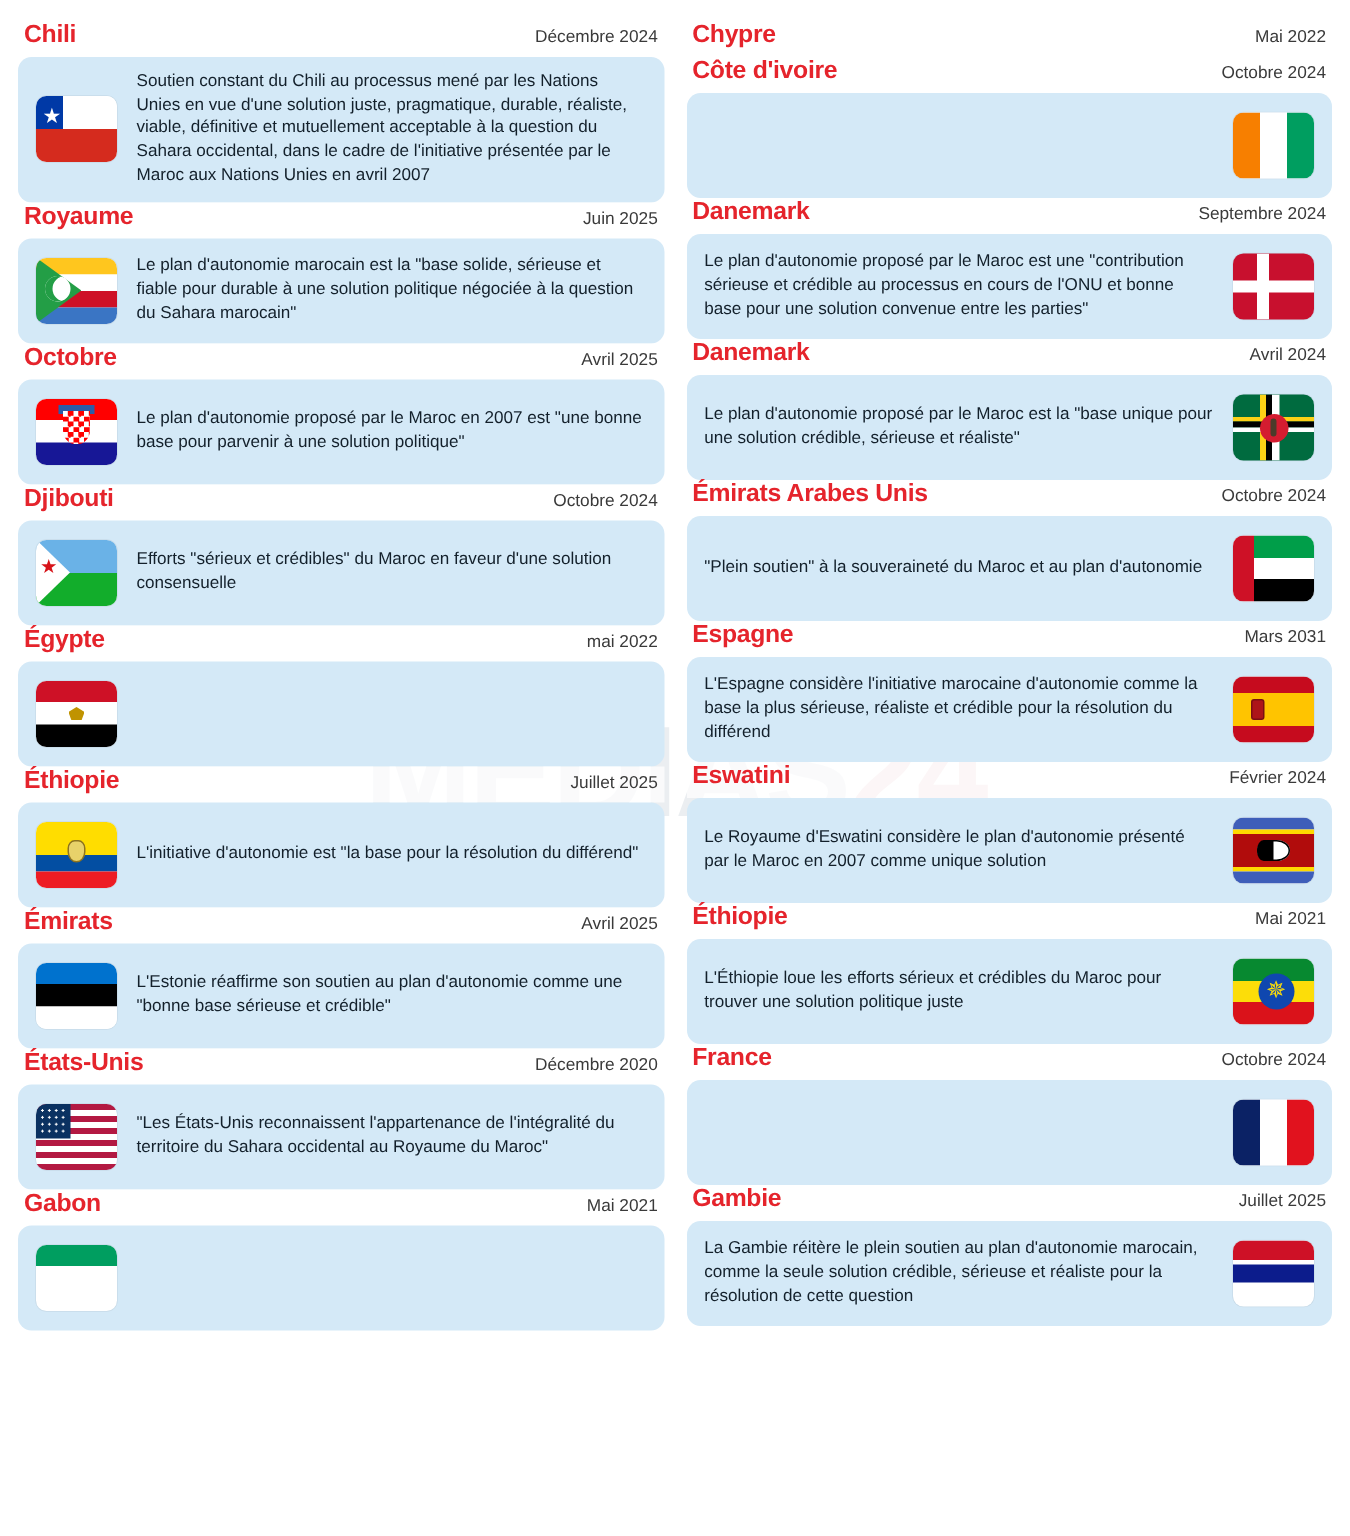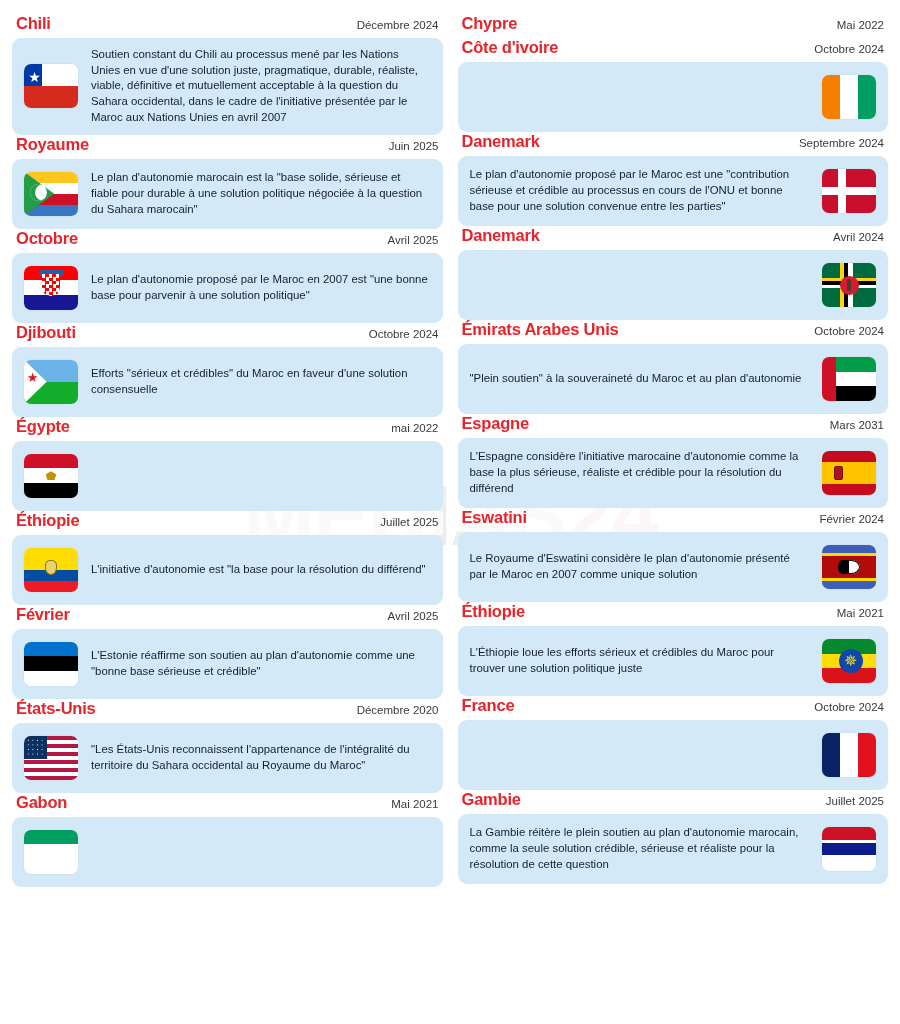--- a/index.html
+++ b/index.html
@@ -359,21 +359,21 @@
               <span class="y"></span>
               <span class="b"></span>
               <span class="r"></span>
               <span class="em"></span>
             </span>
             <p class="quote">L'initiative d'autonomie est "la base pour la résolution du différend"</p>
           </div>
         </div>
         <div class="entry">
           <div class="entry-head">
-            <span class="country">Février</span>
+            <span class="country">Émirats</span>
             <span class="date">Avril 2025</span>
           </div>
           <div class="card">
             <span class="flag fl-ee">
               <span class="b"></span>
               <span class="k"></span>
               <span class="w"></span>
             </span>
             <p class="quote">L'Estonie réaffirme son soutien au plan d'autonomie comme une "bonne base sérieuse et crédible"</p>
           </div>
@@ -443,20 +443,21 @@
           <div class="card flag-right">
             <span class="flag fl-dm">
               <span class="vy"></span>
               <span class="vk"></span>
               <span class="vw"></span>
               <span class="hy"></span>
               <span class="hk"></span>
               <span class="hw"></span>
               <span class="dot"></span>
             </span>
+            <p class="quote">Le plan d'autonomie proposé par le Maroc est la "base unique pour une solution crédible, sérieuse et réaliste"</p>
           </div>
         </div>
         <div class="entry">
           <div class="entry-head">
             <span class="country">Émirats Arabes Unis</span>
             <span class="date">Octobre 2024</span>
           </div>
           <div class="card flag-right">
             <span class="flag fl-ae">
               <span class="g"></span>

